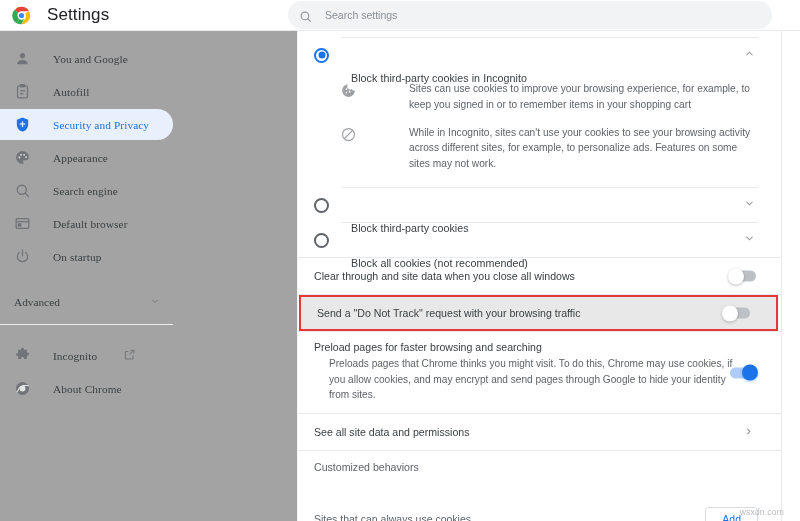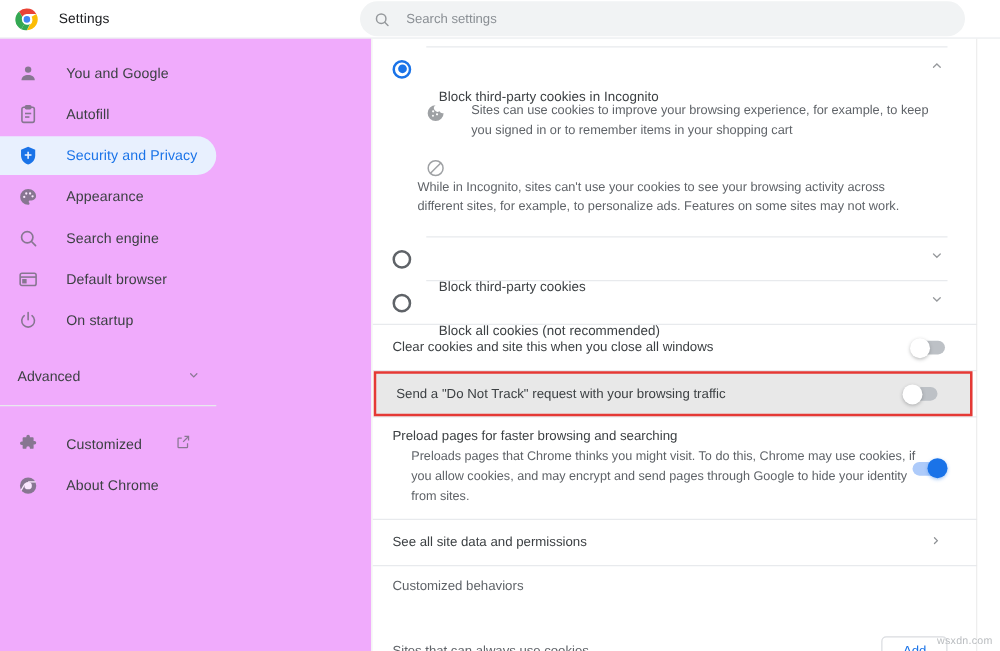--- a/index.html
+++ b/index.html
@@ -16,21 +16,21 @@
   
   .topbar {
     position: absolute; top: 0; left: 0; width: 800px; height: 31px;
     background: #ffffff;
     border-bottom: 1px solid #e8eaed;
     display: flex; align-items: center;
   }
   .brand { display: flex; align-items: center; width: 297px; height: 31px; padding-left: 12px; }
   .chrome-logo { width: 19px; height: 19px; position: relative; flex: none; }
   .settings-title {
-    font-size: 11px; color: #202124; font-weight: 500;
+    font-size: 17px; color: #202124; font-weight: 500;
     margin-left: 16px; letter-spacing: .1px;
   }
   .searchwrap { flex: 1; display: flex; align-items: flex-end; padding-right: 28px; }
   .searchbox {
     display: flex; align-items: center;
     height: 28px; width: 484px;
     background: #f1f3f4;
     border-radius: 14px;
     padding: 0 11px;
   }
@@ -39,21 +39,21 @@
     border: 0; outline: 0; background: transparent;
     font-family: "Liberation Sans", sans-serif;
     font-size: 10.5px; color: #5f6368;
     margin-left: 11px; width: 100%;
   }
   .search-input::placeholder { color: #8a8f94; }
 
   
   .sidebar {
     position: absolute; top: 31px; left: 0; width: 297px; height: 490px;
-    background: #f0abfc; padding-top: 12px;
+    background: #a3a3a3; padding-top: 12px; font-family: Liberation Serif, serif;
   }
   .nav-item {
     display: flex; align-items: center;
     height: 31px; margin: 0 0 0 0;
     padding-left: 14px;
     border-top-right-radius: 16px; border-bottom-right-radius: 16px;
     width: 173px;
     cursor: pointer;
   }
   .nav-item .ico { width: 17px; height: 17px; flex: none; opacity: .72; }
@@ -106,22 +106,22 @@
     content: ""; position: absolute; left: 50%; top: 50%;
     width: 7px; height: 7px; border-radius: 50%; background: #1a73e8;
     transform: translate(-50%, -50%);
   }
   .radio-label {
     font-size: 10.7px; color: #3c4043; margin-left: 22px; letter-spacing: .05px; margin-top: 46px;
   }
   .chev { position: absolute; right: 26px; opacity: .65; }
 
   .desc-block { padding: 9px 24px 9px 16px; }
-  .desc-line { display: flex; align-items: flex-start; margin-bottom: 12px; }
-  .desc-line:last-child { margin-bottom: 0; flex-direction: column; }
+  .desc-line { display: flex; align-items: flex-start; margin-bottom: 12px; gap: 32px; }
+  .desc-line:last-child { margin-bottom: 0; }
   .desc-ico { width: 17px; height: 17px; flex: none; margin-left: 26px; margin-top: 1px; opacity: .6; }
   .desc-txt {
     font-size: 10.2px; color: #5f6368; line-height: 1.55;
     margin-left: 20px; max-width: 398px;
   }
 
   .toggle-row { min-height: 36px; padding: 6px 0 6px 16px; }
   .toggle-label { font-size: 10.6px; color: #3c4043; }
   .toggle-title { font-size: 10.6px; color: #3c4043; }
   .toggle-sub {
@@ -159,21 +159,21 @@
   .add-btn {
     position: absolute; right: 24px; top: 50%; transform: translateY(-50%);
     height: 24px; padding: 0 16px;
     display: flex; align-items: center; justify-content: center;
     border: 1px solid #dadce0; border-radius: 4px;
     background: #ffffff; color: #1a73e8; font-size: 10.5px; font-weight: 500;
     font-family: "Liberation Sans", sans-serif; cursor: pointer;
   }
 
   .watermark {
-    position: absolute; right: 6px; bottom: 4px;
+    position: absolute; right: 16px; bottom: 4px;
     font-size: 8.5px; color: #b9bcbf; letter-spacing: .2px;
   }
 </style>
 </head>
 <body>
 
 <div class="app">
 
   <div class="topbar">
     <div class="brand">
@@ -301,21 +301,21 @@
 
     <div class="nav-divider"></div>
     <div class="nav-spacer-8"></div>
 
     <div class="nav-item">
       <span class="ico">
         <svg viewBox="0 0 24 24" width="17" height="17" fill="#5f6368">
           <path d="M10 3a2 2 0 0 1 4 0v1h3.2a1 1 0 0 1 1 1v3.2h1a2 2 0 0 1 0 4h-1V16a1 1 0 0 1-1 1H14v-1a2 2 0 1 0-4 0v1H6.8a1 1 0 0 1-1-1v-3.3h-1a2 2 0 0 1 0-4h1V5a1 1 0 0 1 1-1H10z"></path>
         </svg>
       </span>
-      <span class="lbl">Customized</span>
+      <span class="lbl">Incognito</span>
       <span style="margin-left:26px;opacity:.7">
         <svg viewBox="0 0 24 24" width="13" height="13" fill="none" stroke="#5f6368" stroke-width="1.9">
           <path d="M14 4h6v6"></path>
             <path d="M20 4l-8 8"></path>
             <path d="M18.5 14v5.5a1 1 0 0 1-1 1h-12a1 1 0 0 1-1-1v-12a1 1 0 0 1 1-1H10"></path>
         </svg>
       </span>
     </div>
     <div class="nav-gap"></div>
 
@@ -390,21 +390,21 @@
       <span class="chev">
         <svg viewBox="0 0 24 24" width="13" height="13" fill="none" stroke="#5f6368" stroke-width="1.9" stroke-linecap="round">
           <polyline points="7,9.5 12,14.5 17,9.5"></polyline>
         </svg>
       </span>
     </div>
 
     <div class="hr hr-full"></div>
 
     <div class="row toggle-row" style="height:35px">
-      <span class="toggle-label">Clear cookies and site this when you close all windows</span>
+      <span class="toggle-label">Clear through and site data when you close all windows</span>
       <span class="toggle">
           <span class="knob"></span>
         </span>
     </div>
 
     <div class="hr hr-full"></div>
 
     <div class="row toggle-row dnt-row">
       <span class="toggle-label">Send a "Do Not Track" request with your browsing traffic</span>
       <span class="toggle">

